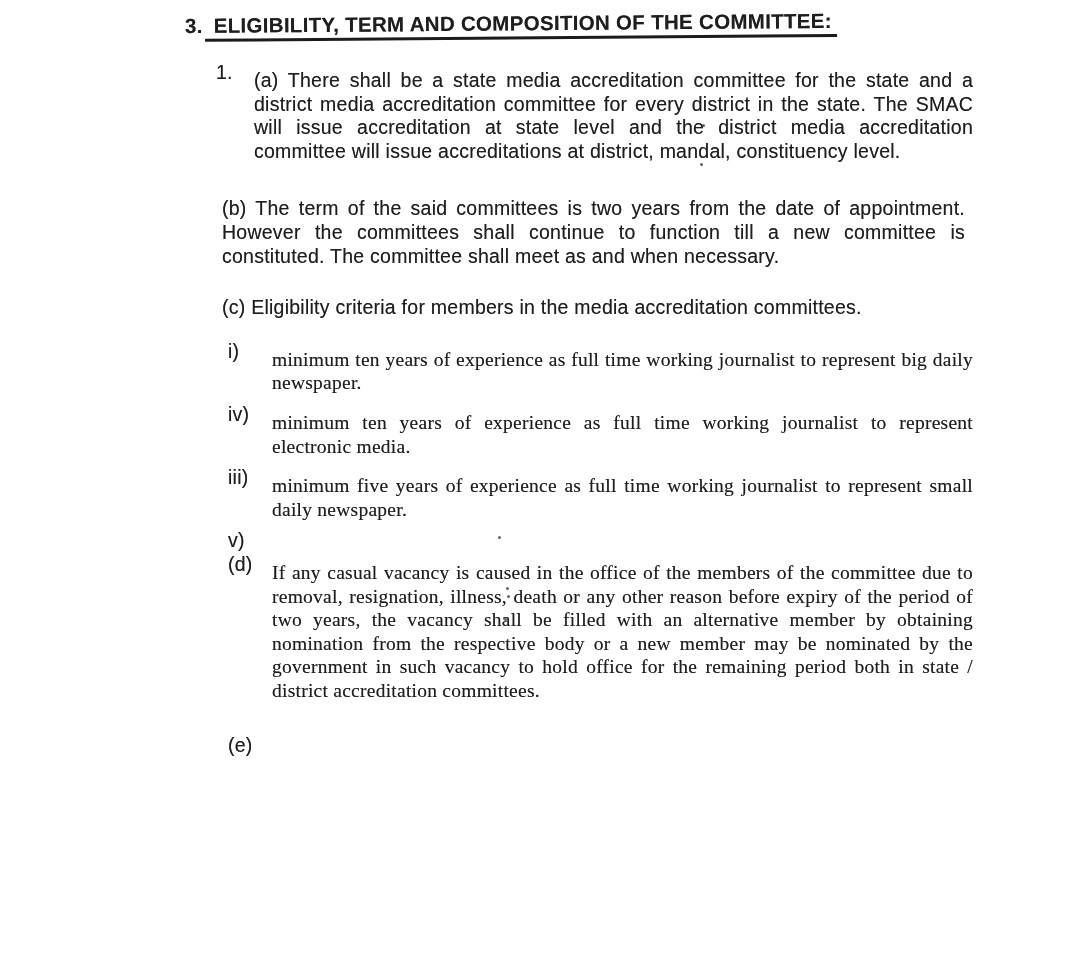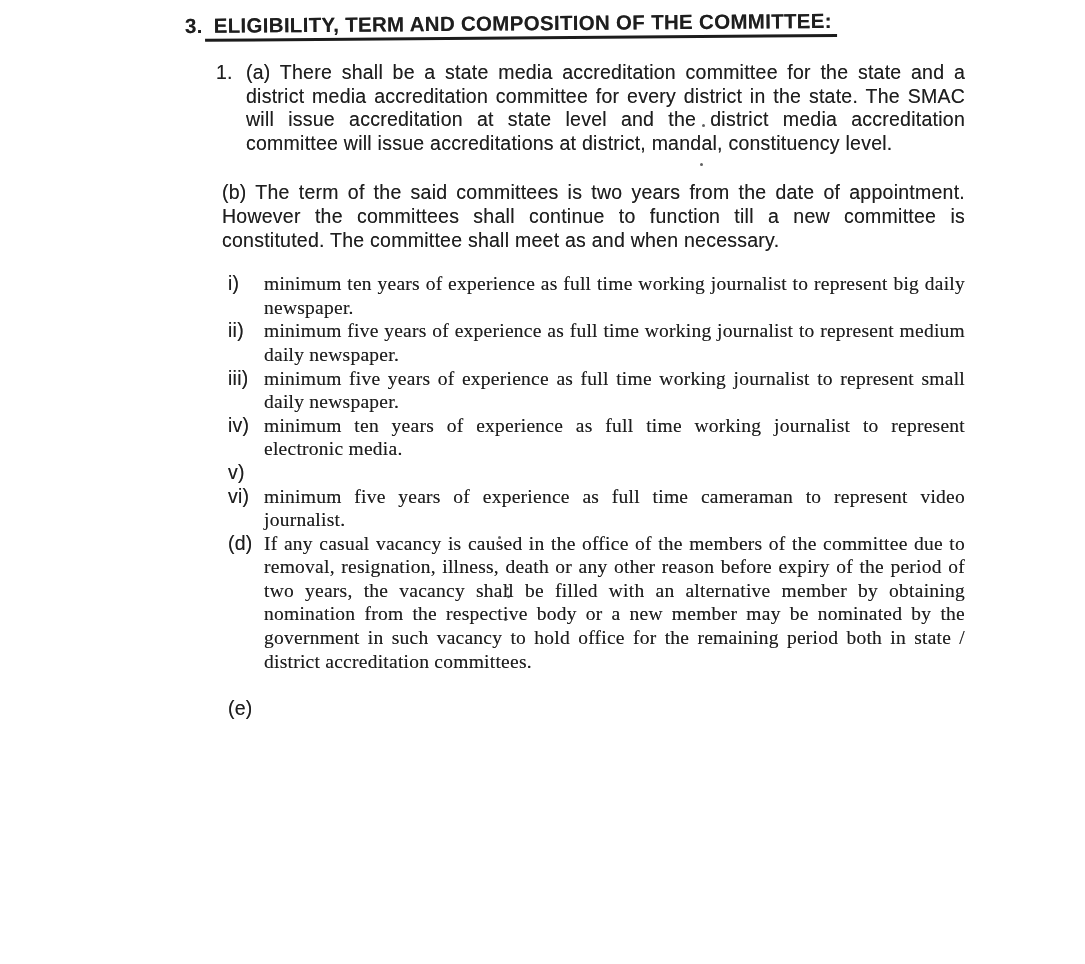--- a/index.html
+++ b/index.html
@@ -35,21 +35,21 @@
     border-bottom: 3px solid #1c1c1c;
     padding: 0 5px 1px 9px;
   }
 
   
   .bodytext {
     font-size: 19.5px;
     line-height: 23.6px;
     letter-spacing: 0.25px;
   }
-  p { margin: 0; }
+  p { margin: 8px; }
 
   
   .row-1a {
     display: flex;
     margin: 19px 0 0 216px;
   }
   .row-1a .num-col {
     flex: none;
     width: 30px;
   }
@@ -111,51 +111,44 @@
     <span class="h-title">ELIGIBILITY, TERM AND COMPOSITION OF THE COMMITTEE:</span>
   </div>
 
   <div class="row-1a bodytext">
     <span class="num-col">1.</span>
     <p class="txt"><span>(a)</span> <span>There shall be a state media accreditation committee for the state and a district media accreditation committee for every district in the state. The SMAC  will issue accreditation at state level and the district media accreditation committee will issue accreditations at district, mandal, constituency level.</span></p>
   </div>
 
   <p class="para-b bodytext"><span>(b)</span> <span>The term of the said committees is two years from the date of appointment. However the committees shall continue to function till a new committee is constituted. The committee shall meet as and when necessary.</span></p>
 
+  <p class="para-c bodytext"><span>(c)</span> <span>Eligibility criteria for members in the media accreditation committees.</span></p>
 
   <div class="list bodytext">
 
     <div class="item">
       <span class="mk">i)</span>
       <p class="tx">minimum ten years of experience as full time working journalist to represent big daily newspaper.</p>
     </div>
 
+
     <div class="item">
-      <span class="mk">ii)</span>
-      <p class="tx">minimum five years of experience as full time working journalist to represent medium daily newspaper.</p>
+      <span class="mk">iv)</span>
+      <p class="tx">minimum ten years of experience as full time working journalist to represent electronic media.</p>
     </div>
 
     <div class="item">
       <span class="mk">iii)</span>
       <p class="tx">minimum five years of experience as full time working journalist to represent small daily newspaper.</p>
     </div>
 
     <div class="item">
-      <span class="mk">iv)</span>
-      <p class="tx">minimum ten years of experience as full time working journalist to represent electronic media.</p>
-    </div>
-
-    <div class="item">
       <span class="mk">v)</span>
     </div>
 
-    <div class="item">
-      <span class="mk">vi)</span>
-      <p class="tx">minimum five years of experience as full time cameraman to represent   video journalist.</p>
-    </div>
 
 
     <div class="item">
       <span class="mk">(d)</span>
       <p class="tx">If any casual vacancy is caused in the office of the members of the committee due to removal, resignation, illness, death or any other reason before expiry of the period of two years, the vacancy shall be filled with an alternative member by obtaining nomination from the respective body or a new member may be nominated by the government in such vacancy to hold office for the remaining period both in state / district accreditation committees.</p>
     </div>
 
   </div>
 
   <div class="item para-e bodytext">

